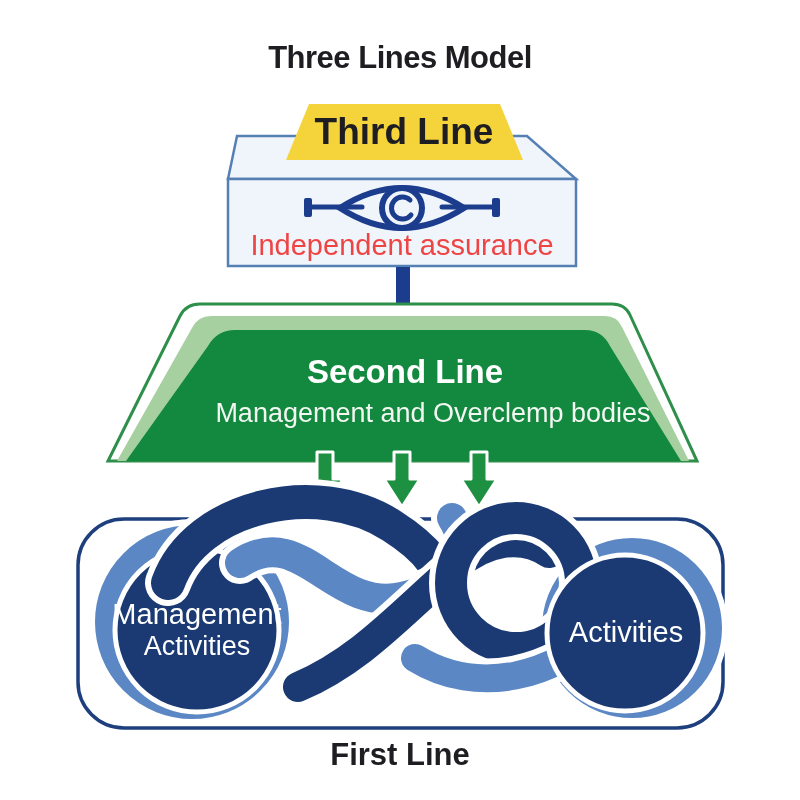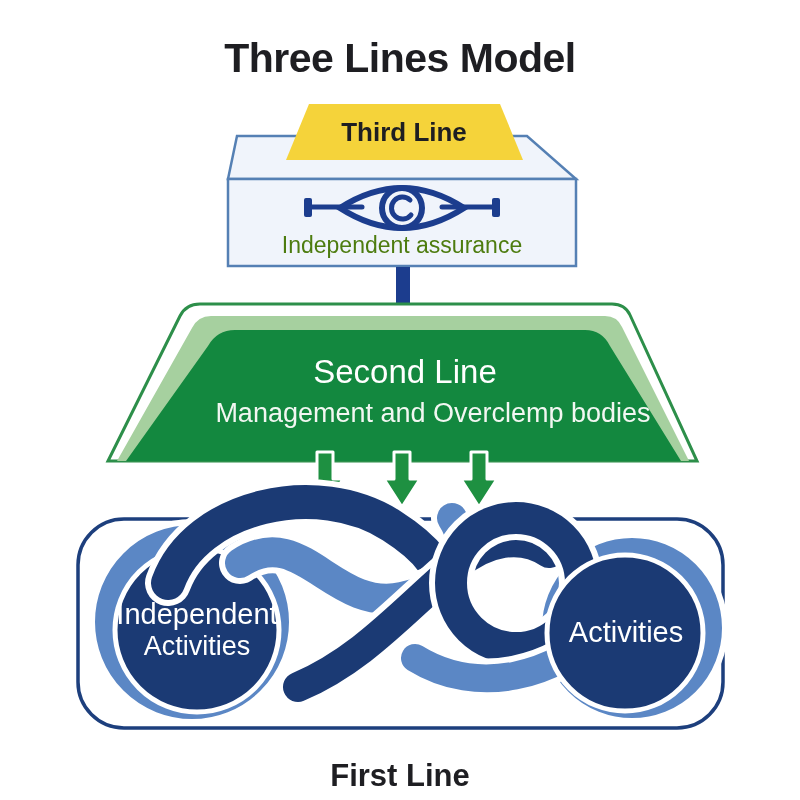--- a/index.html
+++ b/index.html
@@ -2,24 +2,24 @@
 <html style="--yellow: #F5D33A; --navy: #1B3A74; --medium-blue: #5B87C5; --dark-green: #13883F; --light-green: #A6D09F; --green-outline: #2D8F4A; --green-arrow: #1E9041; --arrow-blue: #1C3D8E; --box-fill: #F0F4FB; --box-border: #5580B4; --container-border: #1D3F7D; --text-dark: #1E1E22;"><head>
 <meta charset="utf-8">
 <style>
   html,body{margin:0;padding:0;background:#fff;}
   .stage{
     position:relative;width:800px;height:800px;background:#fff;overflow:hidden;
     font-family:"Liberation Sans","DejaVu Sans",sans-serif;
   }
   .stage svg{position:absolute;left:0;top:0;}
   .label{position:absolute;transform:translate(-50%,-50%);text-align:center;white-space:nowrap;}
-  .title{font-size:41px;font-weight:700;color:var(--text-dark,#1e1e22);letter-spacing:-0.5px;}
-  .third-label{font-size:26px;font-weight:700;color:var(--text-dark,#1e1e22);}
-  .assurance{font-size:23px;font-weight:400;color:#4d7c0f;}
-  .second-label{font-size:33px;font-weight:400;color:#fff;}
+  .title{font-size:31px;font-weight:700;color:var(--text-dark,#1e1e22);letter-spacing:-0.5px;}
+  .third-label{font-size:37px;font-weight:700;color:var(--text-dark,#1e1e22);}
+  .assurance{font-size:29px;font-weight:400;color:#ef4444;}
+  .second-label{font-size:33px;font-weight:700;color:#fff;}
   .second-desc{font-size:27px;font-weight:400;color:#f2f7f2;}
   .first-label{font-size:31px;font-weight:700;color:var(--text-dark,#1e1e22);}
   .bubble{color:#fff;line-height:1.18;}
   .bubble .l1{font-size:29px;display:block;}
   .bubble .l2{font-size:27px;display:block;}
 
   
   .boxface{fill:var(--box-fill,#f0f4fb);stroke:var(--box-border,#5580b4);stroke-width:2.5;}
   .badge{fill:var(--yellow,#f5d33a);}
   .trap-outline{fill:#ffffff;stroke:var(--green-outline,#2d8f4a);stroke-width:3;}
@@ -109,23 +109,23 @@
 
   <div class="label third-label" style="left:404px;top:132px;">Third Line</div>
 
   <div class="label assurance" style="left:402px;top:245px;">Independent assurance</div>
 
   <div class="label second-label" style="left:405px;top:372px;">Second Line</div>
 
   <div class="label second-desc" style="left:405px;top:413px;margin-left:28px;">Management and Overclemp bodies</div>
 
   <div class="label bubble" style="left:197px;top:630px;">
-    <span class="l1">Independent</span>
+    <span class="l1">Management</span>
     <span class="l2">Activities</span>
   </div>
 
   <div class="label bubble" style="left:626px;top:632px;">
     <span class="l1">Activities</span>
   </div>
 
-  <div class="label first-label" style="left:400px;top:776px;">First Line</div>
+  <div class="label first-label" style="left:400px;top:755px;">First Line</div>
 
 </div>
 
 </body></html>

